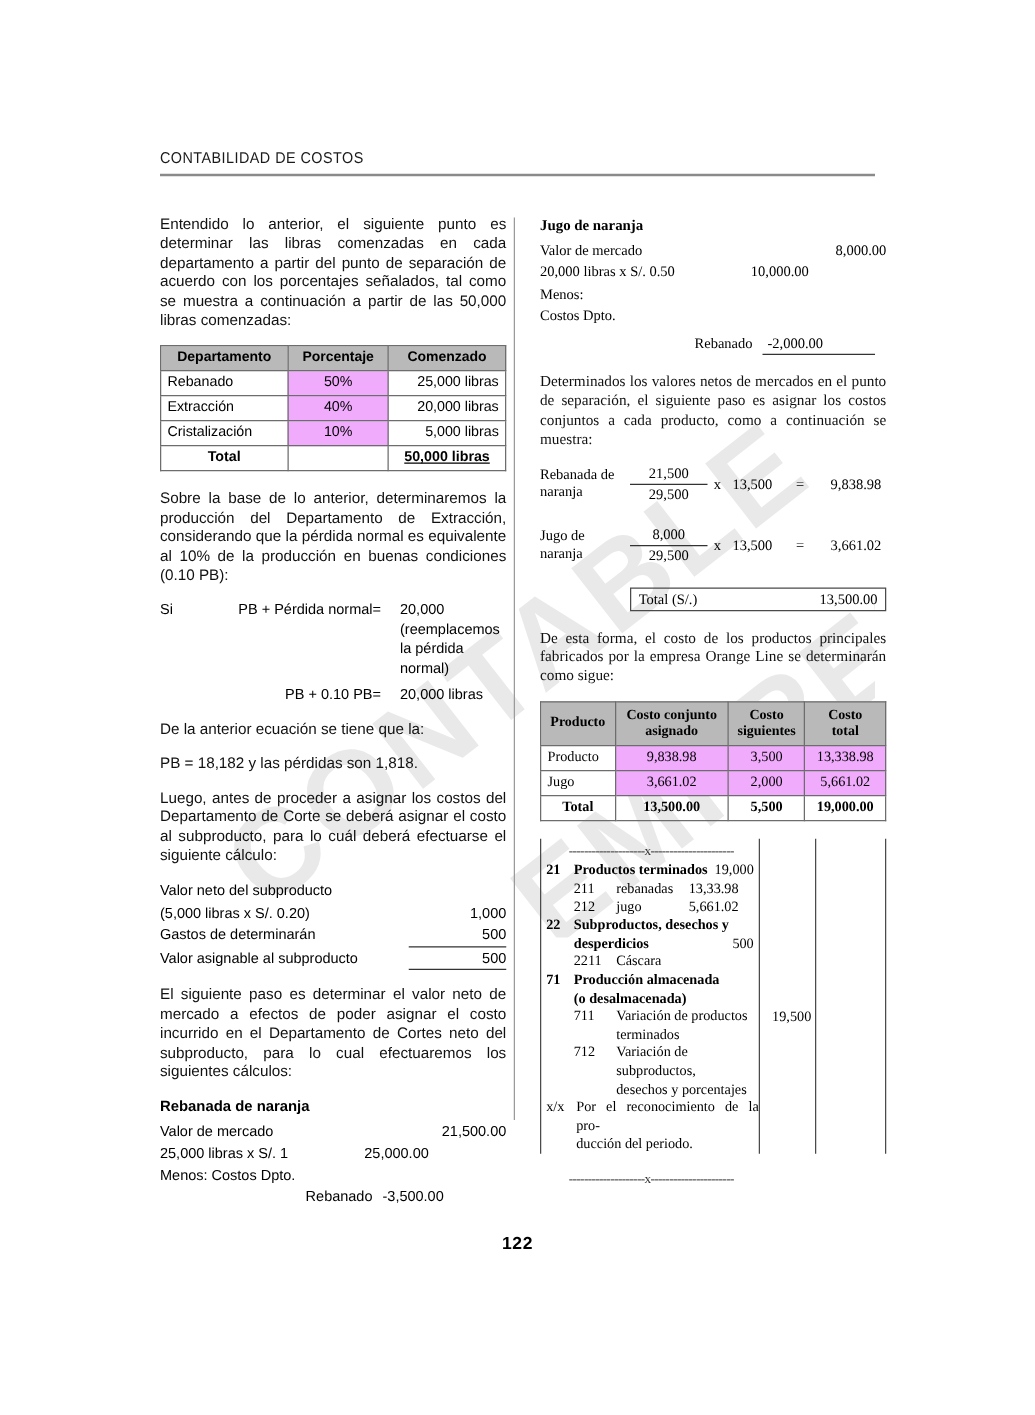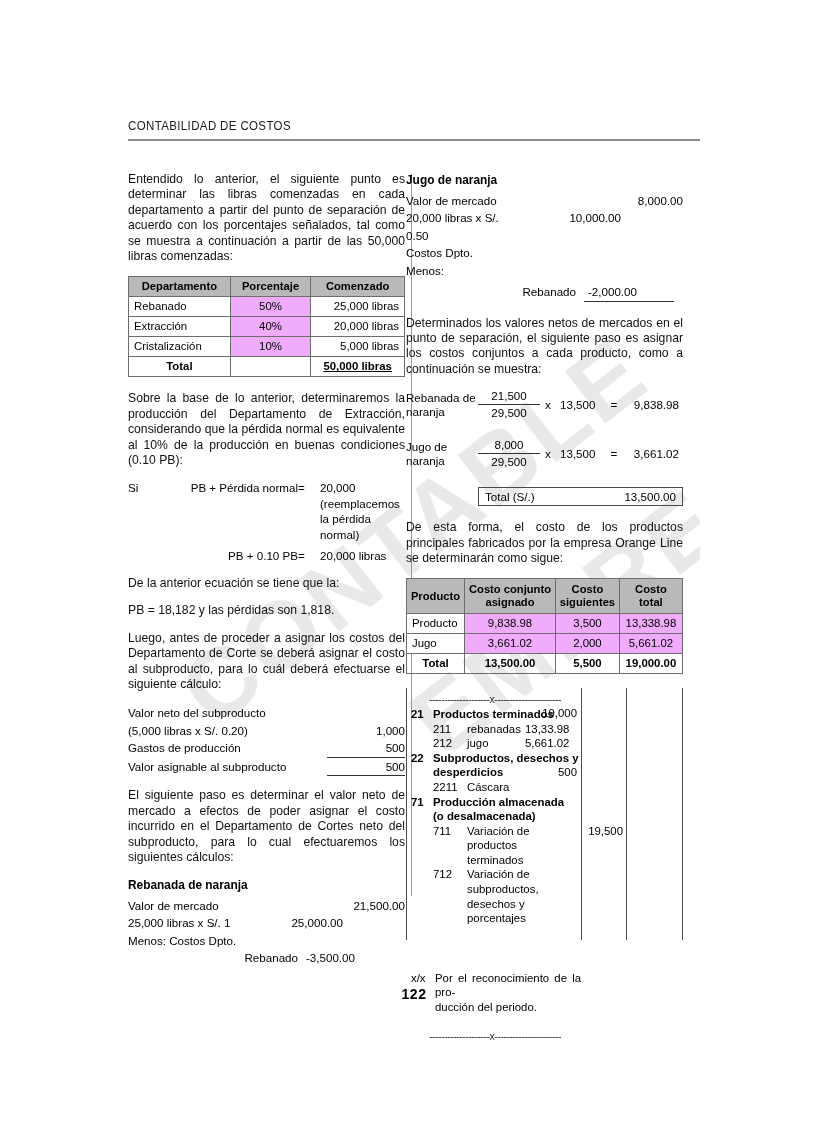--- a/index.html
+++ b/index.html
@@ -73,21 +73,21 @@
   }
 
   
   .col {
     position: absolute;
     top: 172px;
     width: 277px;
     z-index: 3;
   }
   .col-left  { left: 128px; }
-  .col-right { left: 406px; }
+  .col-right { left: 432px; font-family: Liberation Serif, serif; }
 
   .col-divider {
     position: absolute;
     left: 411px;
     top: 174px;
     width: 1px;
     height: 722px;
     background: #9a9a9a;
     z-index: 2;
   }
@@ -208,21 +208,21 @@
     width: 168px;
   }
   .j-title { font-weight: bold; }
   .j-indent1 { padding-left: 22px; display: flex; }
   .j-sc  { width: 34px; flex: none; }
   .j-sc4 { width: 34px; flex: none; }
   .j-sname { flex: 1; }
   .j-samt  { width: 56px; text-align: left; }
   .j-cont  { padding-left: 22px; font-weight: bold; }
   .j-cont2 { padding-left: 56px; }
-  .j-xx    { display: flex; margin-top: 45px; }
+  .j-xx    { display: flex; }
   .j-xxcode{ width: 24px; flex: none; }
   .j-xxtext{ flex: 1; text-align: justify; }
   .j-amt {
     position: absolute;
     text-align: right;
     width: 40px;
     font-size: 11.4px;
   }
   .j-debit  { left: 130px; }
   .j-credit { left: 176px; }
@@ -317,21 +317,21 @@
     <div class="amtlist">
       <div class="amtrow">
         <span class="amt-desc">Valor neto del subproducto</span>
         <span class="amt-val"></span>
       </div>
       <div class="amtrow">
         <span class="amt-desc">(5,000 libras x S/. 0.20)</span>
         <span class="amt-val">1,000</span>
       </div>
       <div class="amtrow">
-        <span class="amt-desc">Gastos de producción</span>
+        <span class="amt-desc">Gastos de determinarán</span>
         <span class="amt-val ul">500</span>
       </div>
       <div class="amtrow">
         <span class="amt-desc">Valor asignable al subproducto</span>
         <span class="amt-val ul">500</span>
       </div>
     </div>
 
     <p class="body">El siguiente paso es determinar el valor neto de mercado a efectos de poder asignar el costo incurrido en el Departamento de Cortes neto del subproducto, para lo cual efectuaremos los siguientes cálculos:</p>
 
@@ -364,24 +364,24 @@
       <div class="amtrow">
         <span class="amt-desc">Valor de mercado</span>
         <span class="amt-right">8,000.00</span>
       </div>
       <div class="amtrow">
         <span class="amt-desc">20,000 libras x S/. 0.50</span>
         <span class="amt-mid">10,000.00</span>
         <span style="width:62px;"></span>
       </div>
       <div class="amtrow">
+        <span class="amt-desc">Menos:</span>
+      </div>
+      <div class="amtrow">
         <span class="amt-desc">Costos Dpto.</span>
-      </div>
-      <div class="amtrow">
-        <span class="amt-desc">Menos:</span>
       </div>
       <div class="amtrow" style="margin-top:4px;">
         <span class="amt-lead">Rebanado</span>
         <span class="amt-ul" style="width:86px;text-align:left;padding-left:4px;">-2,000.00</span>
       </div>
     </div>
 
     <p class="body" style="margin-top:14px;">Determinados los valores netos de mercados en el punto de separación, el siguiente paso es asignar los costos conjuntos a cada producto, como a continuación se muestra:</p>
 
     <div class="fracblock">

